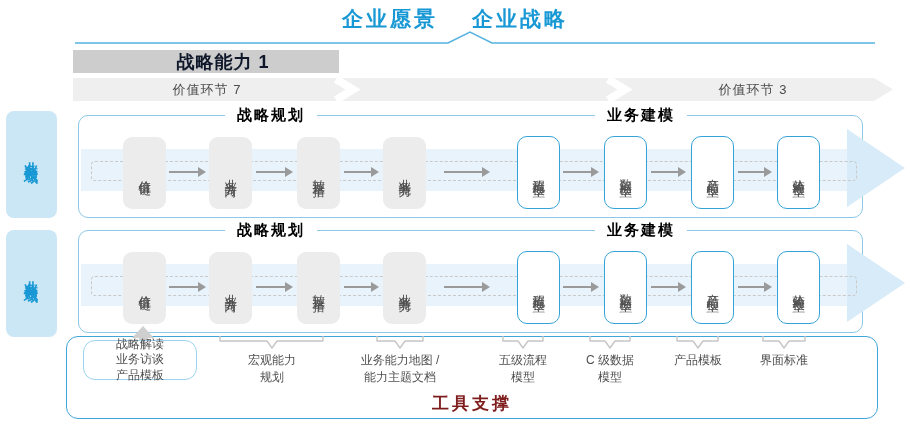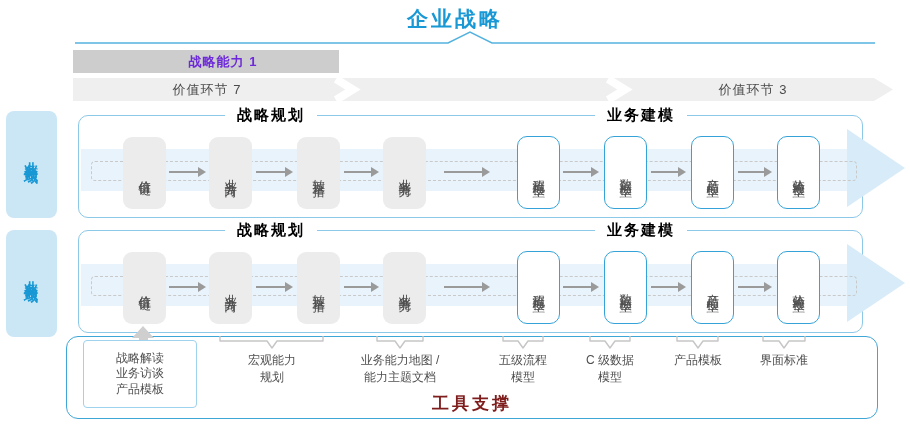--- a/index.html
+++ b/index.html
@@ -12,21 +12,21 @@
   .titles {
     position: absolute; top: 5px; left: 0; right: 0;
     display: flex; justify-content: center; gap: 34px;
     font-size: 21px; font-weight: bold; color: #1898d4; letter-spacing: 3px;
   }
   .topline { position: absolute; left: 0; top: 27px; }
   
   .cap-bar {
     position: absolute; top: 50px; height: 23px; background: #cdcdcd;
     display: flex; align-items: center; justify-content: center;
-    font-size: 13px; font-weight: 600; color: #6d28d9; letter-spacing: 1px; padding-left: 34px;
+    font-size: 18px; font-weight: 600; color: #0f172a; letter-spacing: 1px; padding-left: 34px;
   }
   .chevband { position: absolute; left: 0; top: 78px; }
   .vc-label {
     position: absolute; top: 78px; height: 23px;
     display: flex; align-items: center; justify-content: center;
     font-size: 13px; color: #4a4a4a; letter-spacing: 1px;
   }
   
   .domain-box {
     position: absolute; left: 6px; width: 51px; background: #cbe7f6; border-radius: 8px;
@@ -50,40 +50,41 @@
     display: flex; align-items: center; justify-content: center;
     writing-mode: vertical-rl; font-size: 12.5px; color: #4f4f4f; letter-spacing: 2px; line-height: 1; }
   .stage.gray { background: #ececec; }
   .stage.outlined { top: 20px; height: 73px; background: #fff; border: 1.5px solid #35a3d8; border-radius: 10px; }
   .flow-arrow { position: absolute; top: 55px; height: 2px; background: #9a9a9a; }
   .flow-arrow::after { content: ""; position: absolute; right: -7px; top: -4px; width: 0; height: 0;
     border-left: 8px solid #9a9a9a; border-top: 5px solid transparent; border-bottom: 5px solid transparent; }
   
   .tools { position: absolute; left: 66px; top: 336px; width: 812px; height: 83px;
     border: 1.5px solid #3fa6d8; border-radius: 12px; }
-  .practice-box { position: absolute; left: 83px; top: 340px; width: 114px; height: 68px;
-    border: 1.2px solid #9ed2ed; border-radius: 4px; background: #fff;
+  .practice-box { position: absolute; left: 83px; top: 340px; width: 114px; height: 40px;
+    border: 1.2px solid #9ed2ed; border-radius: 12px; background: #fff;
     display: flex; flex-direction: column; align-items: center; justify-content: center;
     font-size: 12px; color: #4f4f4f; line-height: 1.3; }
   .ann { position: absolute; top: 352px; transform: translateX(-50%); text-align: center;
     font-size: 12px; color: #4f4f4f; line-height: 1.45; white-space: nowrap; }
   .ann span { display: block; }
   .tools-title { position: absolute; left: 472px; top: 392px; transform: translateX(-50%);
     font-size: 17px; font-weight: bold; color: #7f1d1d; letter-spacing: 3px; }
   .brackets { position: absolute; left: 0; top: 0; }
   .up-arrow-stem { position: absolute; left: 139px; top: 337px; width: 9px; height: 14px; background: #cfcfcf; }
   .up-arrow-head { position: absolute; left: 132px; top: 326px; width: 0; height: 0;
     border-left: 11px solid transparent; border-right: 11px solid transparent; border-bottom: 12px solid #cfcfcf; }
 </style>
 </head>
 <body>
 
 <div class="page">
 
   <div class="titles">
+    <span>企业愿景</span>
     <span>企业战略</span>
   </div>
   <svg class="topline" width="910" height="18">
     <polyline points="75,16 448,16 470,5 492,16 875,16" fill="none" stroke="#54b2df" stroke-width="1.4"></polyline>
   </svg>
 
   <div class="cap-bar" style="left:73px;width:266px">战略能力 1</div>
 
   <svg class="chevband" width="910" height="23">
     <polygon points="73,0 874,0 893,11.5 874,23 73,23" fill="#efefef"></polygon>

